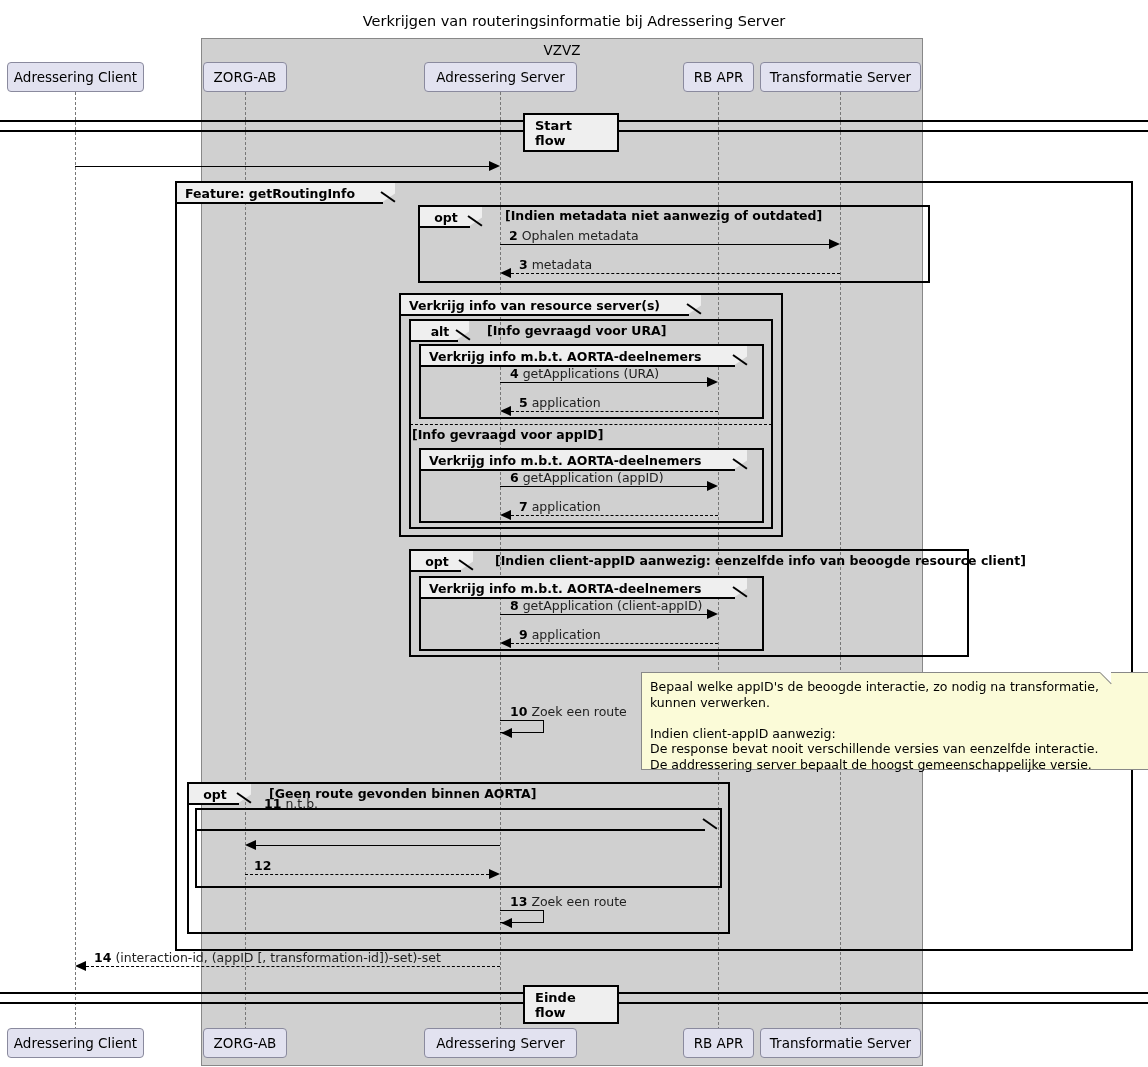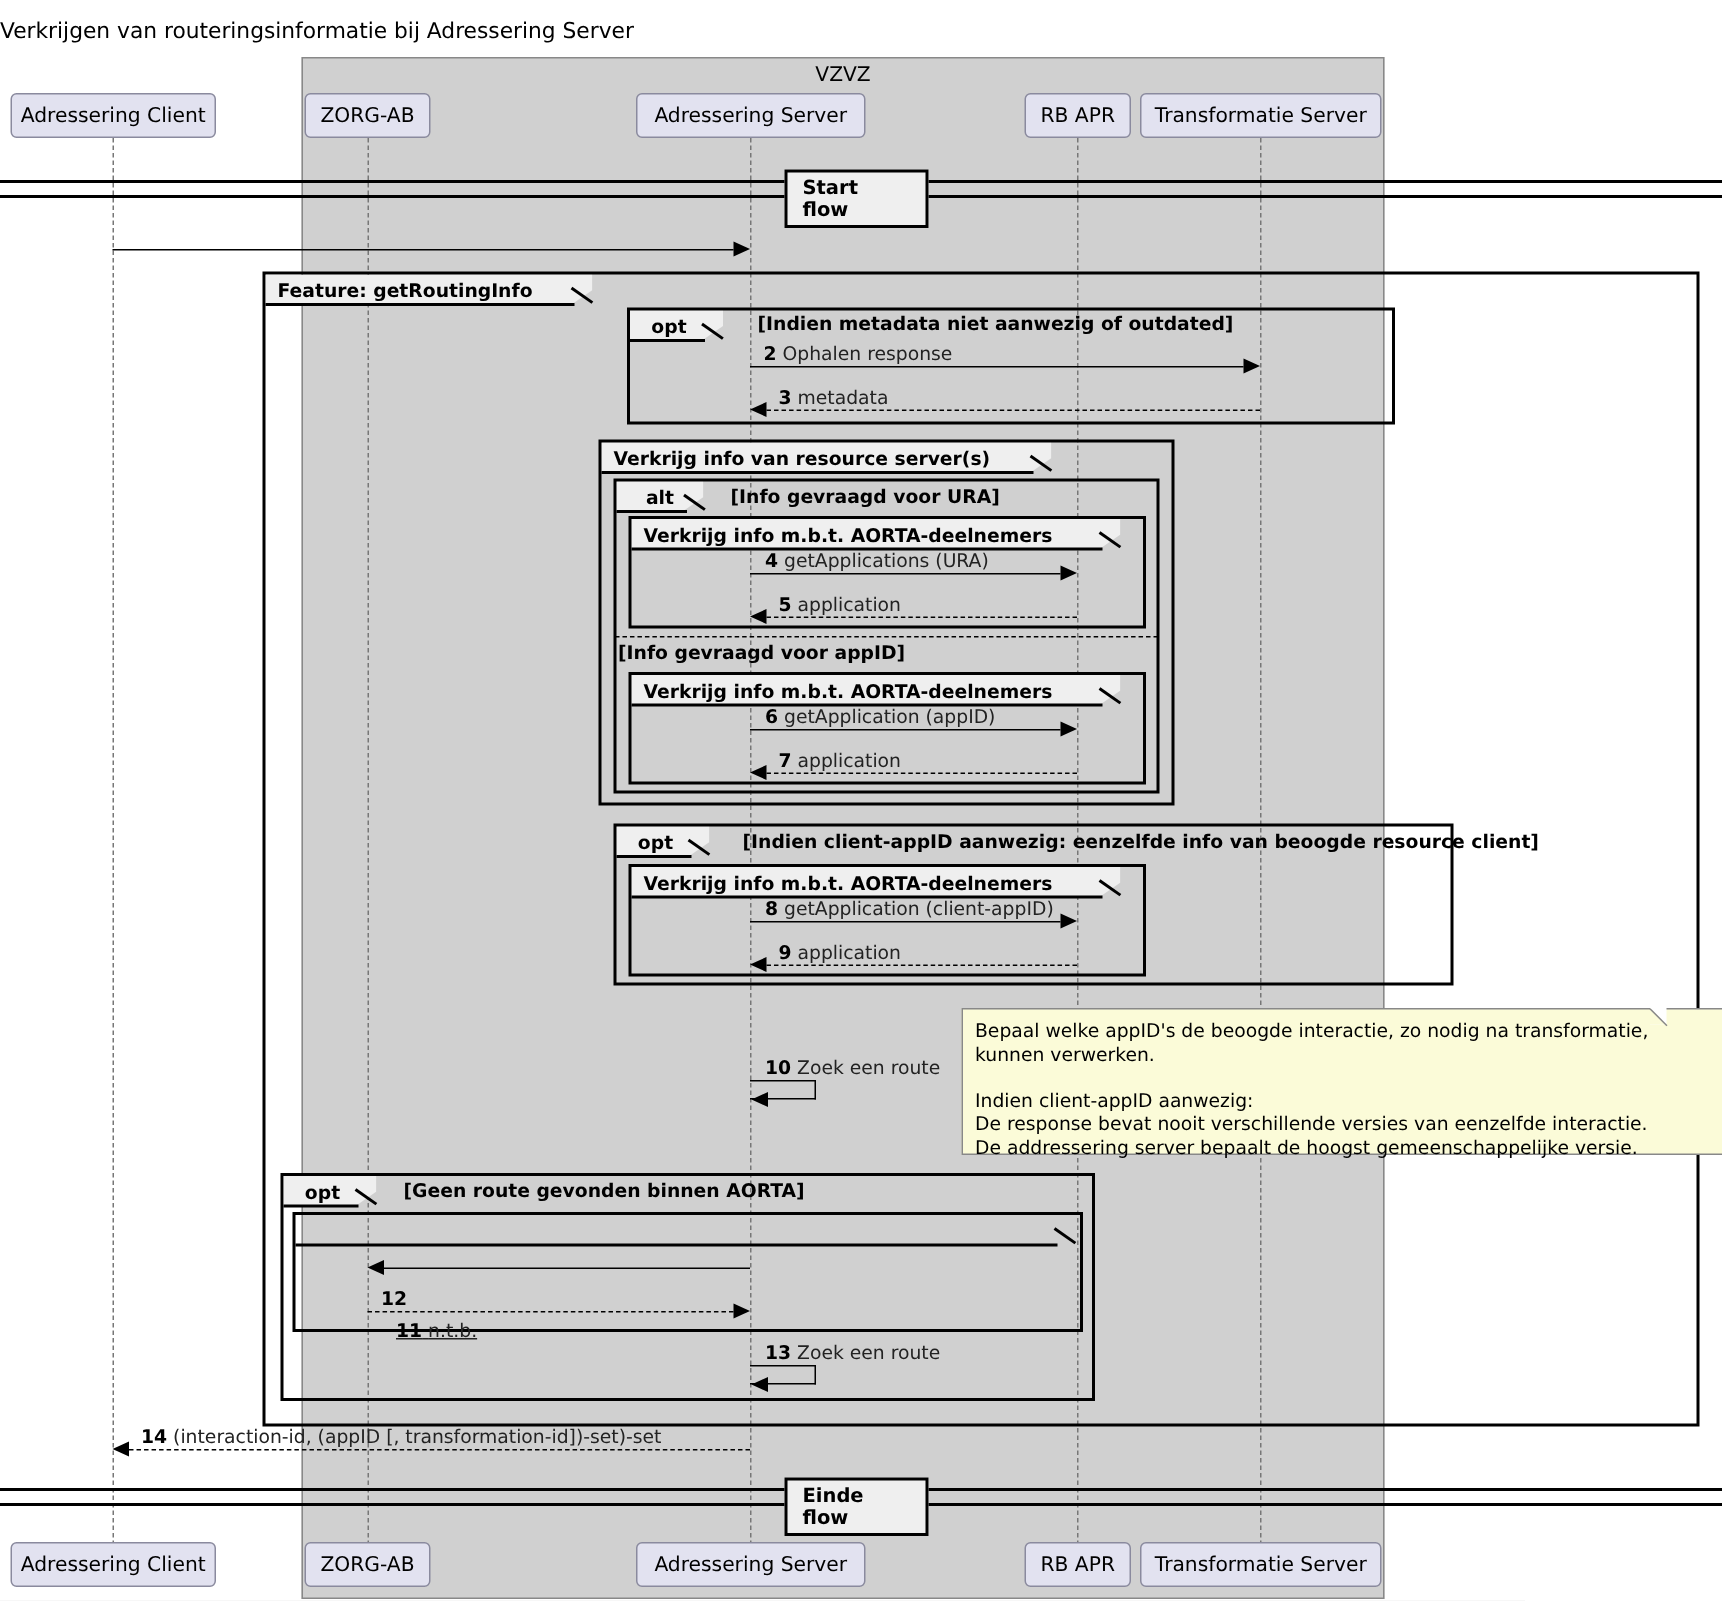--- a/index.html
+++ b/index.html
@@ -3,21 +3,21 @@
 <meta charset="utf-8">
 <style>
   html,body{margin:0;padding:0;background:#ffffff;}
   body{font-family:"DejaVu Sans","Liberation Sans",sans-serif;}
   #canvas{position:relative;width:1148px;height:1067px;background:#fff;overflow:hidden;}
 
   .abs{position:absolute;}
 
   
   .diagram-title{
-    position:absolute;left:0;top:13px;width:1148px;
+    position:absolute;left:0;top:13px;width:1148px;text-align:center;
     font-size:14.5px;color:#000;font-family:"DejaVu Sans",sans-serif;
   }
 
   
   .group-box{
     position:absolute;background:#d0d0d0;border:1px solid #888;box-sizing:border-box;
   }
   .group-box-title{
     position:absolute;width:100%;text-align:center;top:3px;font-size:13.5px;color:#000;
   }
@@ -187,21 +187,21 @@
 
   <div class="frag" style="left:195px;top:808px;width:527px;height:80px;"></div>
   <div class="abs" style="left:197px;top:829px;width:508px;height:0;border-top:2px solid #000;"></div>
   <div class="abs" style="left:703px;top:818px;width:17px;height:0;border-top:2px solid #000;transform-origin:left center;transform:rotate(35deg);"></div>
 
   <div class="msg-line" style="left:75px;top:166px;width:414px;"></div>
   <div class="arrow-head arrow-right" style="left:489px;top:161px;"></div>
 
   <div class="msg-label" style="left:509px;top:228px;">
     <b>2</b>
-    <span> Ophalen response</span>
+    <span> Ophalen metadata</span>
   </div>
   <div class="msg-line" style="left:500px;top:244px;width:329px;"></div>
   <div class="arrow-head arrow-right" style="left:829px;top:239px;"></div>
 
   <div class="msg-label" style="left:519px;top:257px;">
     <b>3</b>
     <span> metadata</span>
   </div>
   <div class="msg-line dashed" style="left:511px;top:273px;width:329px;"></div>
   <div class="arrow-head arrow-left" style="left:500px;top:268px;"></div>
@@ -248,21 +248,21 @@
   <div class="msg-line dashed" style="left:511px;top:643px;width:207px;"></div>
   <div class="arrow-head arrow-left" style="left:500px;top:638px;"></div>
 
   <div class="msg-label" style="left:510px;top:704px;">
     <b>10</b>
     <span> Zoek een route</span>
   </div>
   <div class="selfmsg" style="left:500px;top:720px;width:44px;height:13px;"></div>
   <div class="arrow-head arrow-left" style="left:501px;top:728px;"></div>
 
-  <div class="msg-label" style="left:264px;top:879px;text-decoration:underline;">
+  <div class="msg-label" style="left:264px;top:796px;">
     <b>11</b>
     <span> n.t.b.</span>
   </div>
   <div class="msg-line" style="left:256px;top:845px;width:244px;"></div>
   <div class="arrow-head arrow-left" style="left:245px;top:840px;"></div>
 
   <div class="msg-label" style="left:254px;top:858px;">
     <b>12</b>
     <span></span>
   </div>

